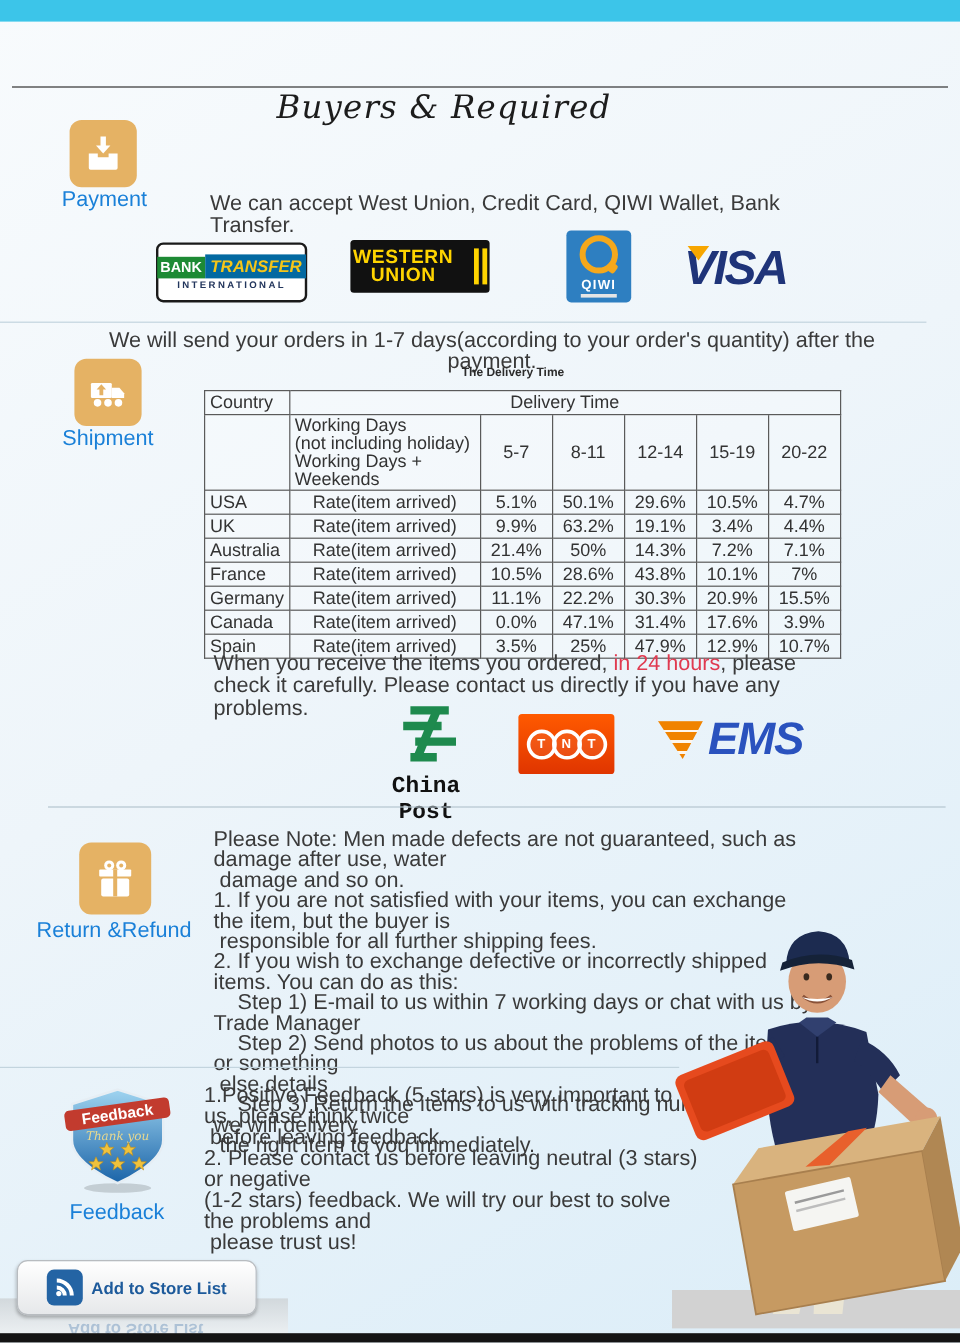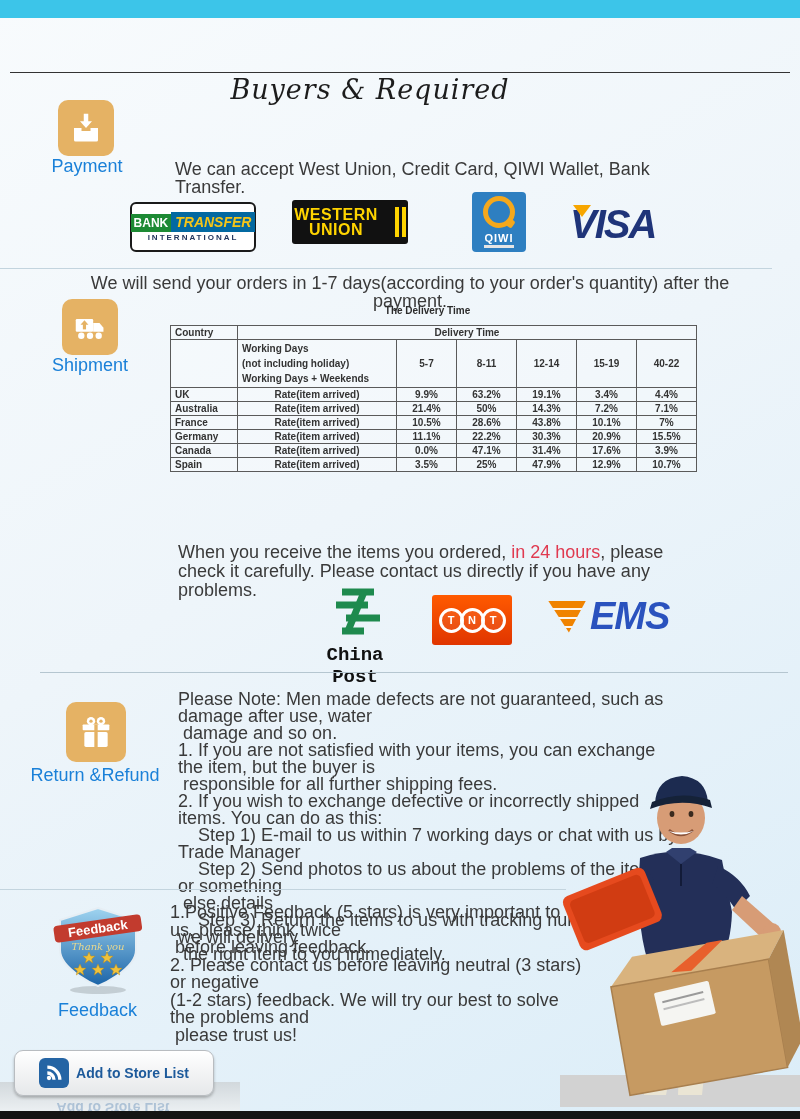--- a/index.html
+++ b/index.html
@@ -33,21 +33,21 @@
     display:flex;flex-direction:column;align-items:center;justify-content:center;}
   .qiwi-q{width:22px;height:22px;border-radius:50%;border:5px solid #f5a81c;position:relative;}
   .qiwi-q:after{content:"";position:absolute;right:-4px;bottom:-4px;width:8px;height:8px;background:#f5a81c;border-radius:2px;transform:rotate(35deg);}
   .qiwi-name{color:#fff;font-size:11px;font-weight:bold;letter-spacing:1px;margin-top:4px;border-bottom:3px solid #e5e5e5;padding-bottom:1px;}
   .visa{position:absolute;left:570px;top:202px;font-size:40px;font-weight:bold;font-style:italic;
     color:#1f3479;letter-spacing:-2px;}
   .visa-flag{position:absolute;left:573px;top:205px;width:0;height:0;border-left:9px solid transparent;
     border-right:9px solid transparent;border-top:12px solid #f7a600;}
   
   .dl-table{position:absolute;left:170px;top:325px;border-collapse:collapse;background:rgba(255,255,255,0.25);}
-  .dl-table td,.dl-table th{border:1px solid #5a5a5a;font-size:10px;font-weight:bold;color:#333;padding:1px 4px;}
+  .dl-table td,.dl-table th{border:1px solid #5a5a5a;font-size:15px;font-weight:normal;color:#333;padding:1px 4px;}
   .dl-table .c-country{width:58px;text-align:left;}
   .dl-table .c-desc{width:150px;}
   .dl-table .c-num{width:51px;text-align:center;}
   .wd-cell{font-size:13px;line-height:15px;text-align:left;}
   .rate-label-cell{text-align:center;}
   
   .dhl-box{position:absolute;left:133px;top:597px;width:142px;height:48px;background:#ffd903;border-radius:2px;
     display:flex;flex-direction:column;align-items:center;justify-content:center;}
   .dhl-line{display:flex;align-items:center;gap:4px;color:#d40511;font-weight:bold;font-style:italic;font-size:27px;letter-spacing:1px;}
   .dhl-dash{display:block;width:16px;height:0;border-top:4px solid #d40511;}
@@ -150,24 +150,33 @@
       </tr>
       <tr>
         <td class="c-country"></td>
         <td class="c-desc wd-cell pre">Working Days
 (not including holiday)
 Working Days + Weekends</td>
         <td class="c-num">5-7</td>
         <td class="c-num">8-11</td>
         <td class="c-num">12-14</td>
         <td class="c-num">15-19</td>
-        <td class="c-num">40-22</td>
+        <td class="c-num">20-22</td>
       </tr>
     </tbody>
     <tbody>
+        <tr>
+          <td class="c-country">USA</td>
+          <td class="c-desc rate-label-cell">Rate(item arrived)</td>
+          <td class="c-num">5.1%</td>
+          <td class="c-num">50.1%</td>
+          <td class="c-num">29.6%</td>
+          <td class="c-num">10.5%</td>
+          <td class="c-num">4.7%</td>
+        </tr>
         <tr>
           <td class="c-country">UK</td>
           <td class="c-desc rate-label-cell">Rate(item arrived)</td>
           <td class="c-num">9.9%</td>
           <td class="c-num">63.2%</td>
           <td class="c-num">19.1%</td>
           <td class="c-num">3.4%</td>
           <td class="c-num">4.4%</td>
         </tr>
         <tr>

